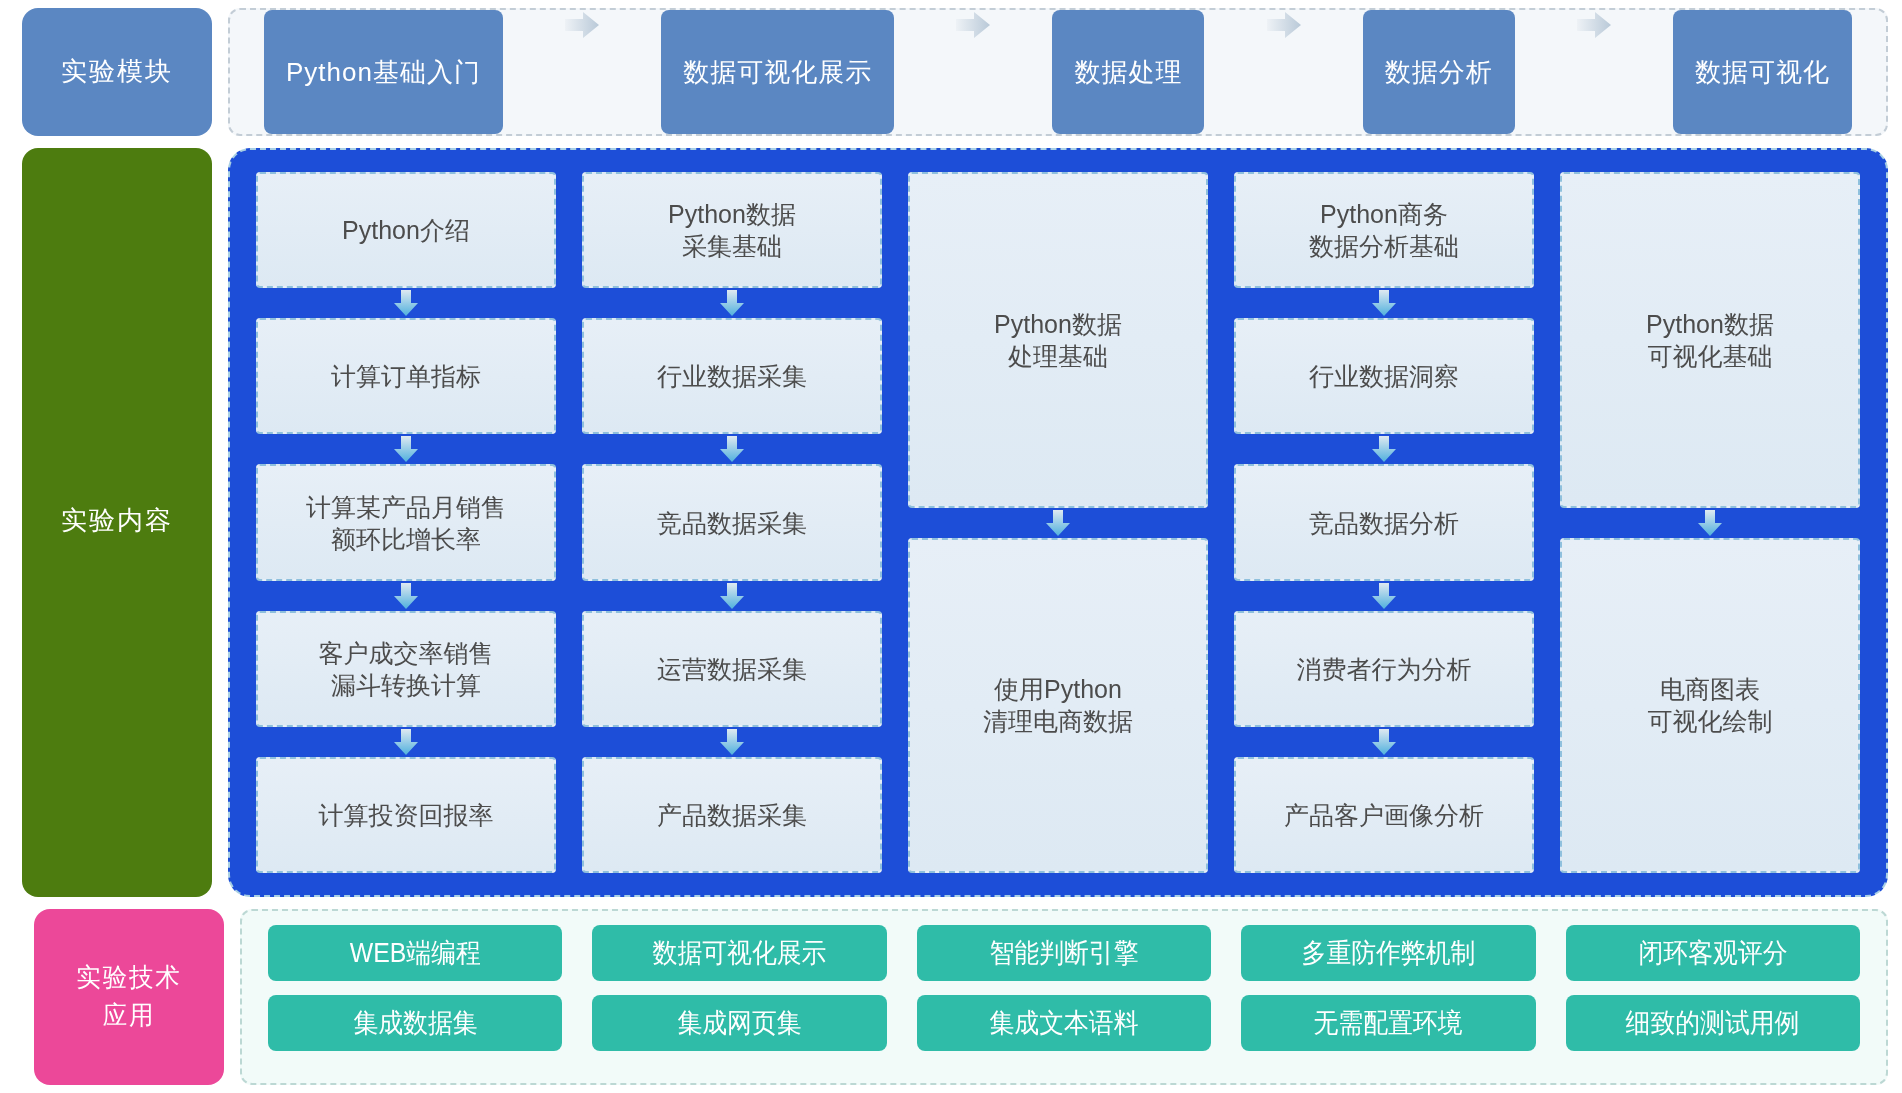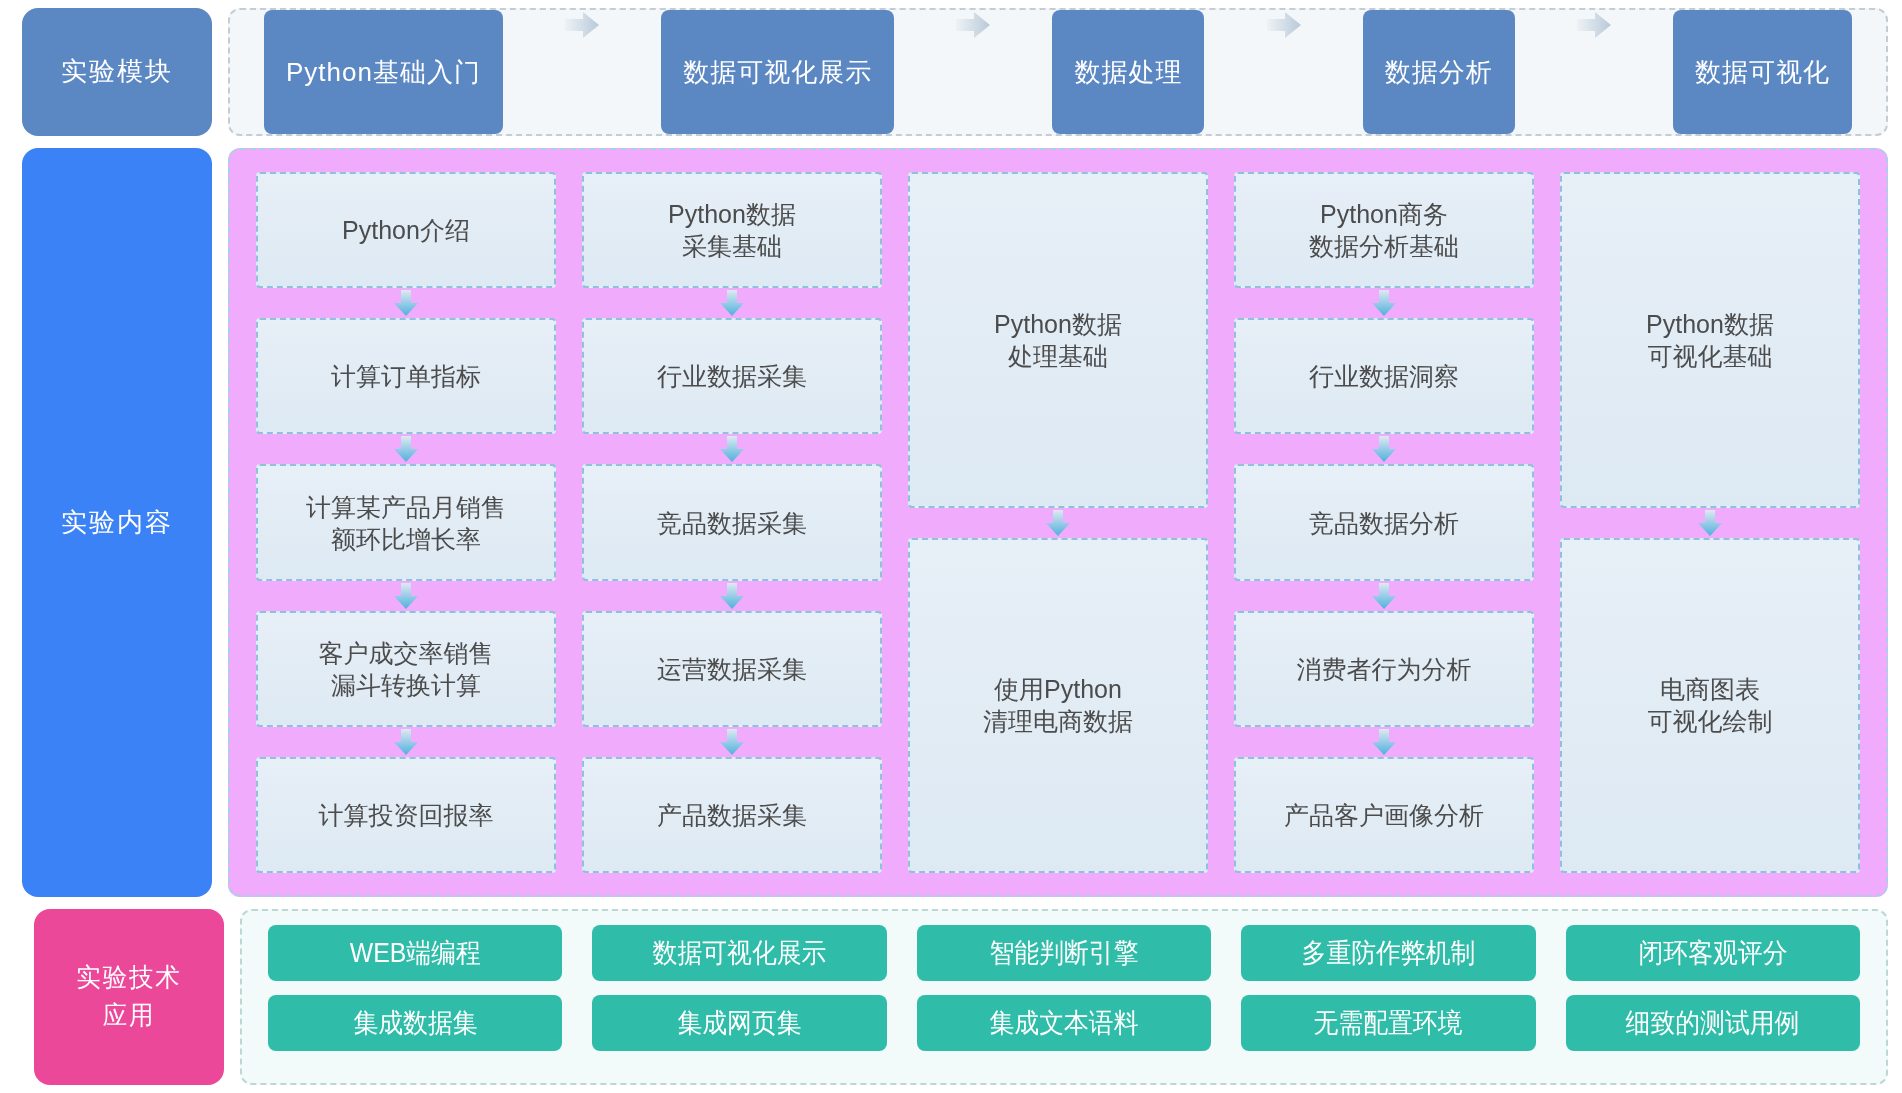--- a/index.html
+++ b/index.html
@@ -33,31 +33,31 @@
     display: flex;
     align-items: center;
     justify-content: center;
     text-align: center;
     font-size: 26px;
     letter-spacing: 2px;
     line-height: 1.45;
     padding: 6px;
   }
   .side-label.blue  { background: #5b87c2; }
-  .side-label.cyan  { background: #3b82f6; }
+  .side-label.cyan  { background: #4d7c0f; font-family: Liberation Mono, monospace; }
   .side-label.green { background: #ec4899; margin-left: 12px; }
 
   
   .panel {
     flex: 1 1 auto;
     border: 2px dashed #c3cdd6;
     border-radius: 12px;
     background: #f4f7fa;
   }
-  .panel.cyan-panel { border-color: #a8cfe4; background: #f0abfc; }
+  .panel.cyan-panel { border-color: #a8cfe4; background: #1d4ed8; border-radius: 22px; }
   .panel.green-panel { border-color: #bcd8d4; background: #f2fbf9; }
 
   
   .module-row { height: 128px; }
   .module-panel {
     display: flex;
     justify-content: space-between;
     padding: 0 34px;
     height: 100%;
   }

